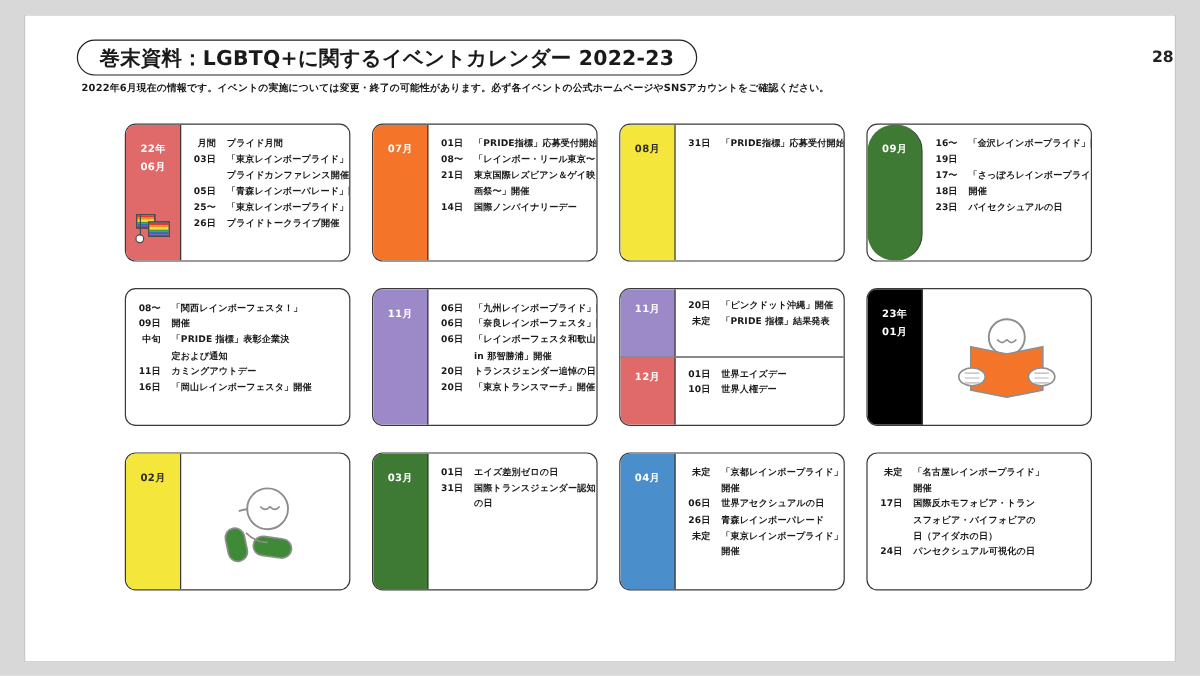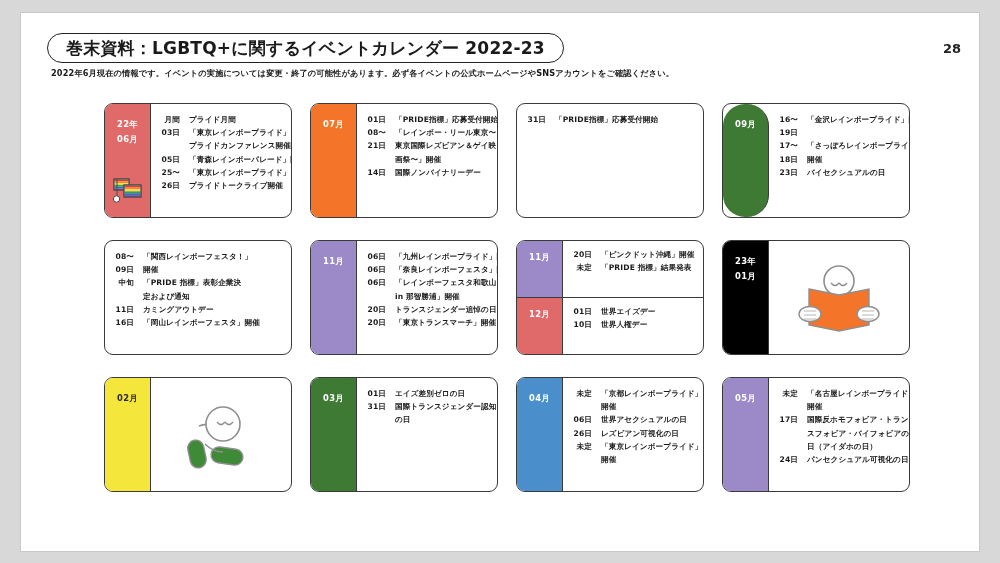--- a/index.html
+++ b/index.html
@@ -18,21 +18,21 @@
     top: 12px;
     width: 960px;
     height: 540px;
     background: #ffffff;
     border: 1px solid #c9c9c9;
   }
 
   
   .header {
     position: absolute;
-    left: 0; top: 0; width: 100%; height: 60px;
+    left: 17px; top: 0; width: 100%; height: 60px;
   }
 
   .title-pill {
     position: absolute;
     left: 26px;
     top: 20px;
     height: 30px;
     padding: 0 18px;
     display: flex;
     align-items: center;
@@ -251,20 +251,23 @@
             <span class="evt-day right"></span>
             <span class="evt-text">画祭〜」開催</span>
           </div>
           <div class="evt-row">
             <span class="evt-day right">14日</span>
             <span class="evt-text">国際ノンバイナリーデー</span>
           </div>
         </div>
       </div>
       <div class="card">
+        <div class="card-label dark-text" style="background: rgb(245, 230, 60);">
+          <div class="m-line">08月</div>
+        </div>
         <div class="card-body">
           <div class="evt-row">
             <span class="evt-day right">31日</span>
             <span class="evt-text">「PRIDE指標」応募受付開始</span>
           </div>
         </div>
       </div>
       <div class="card">
         <div class="card-label" style="background: rgb(63, 122, 52); border-radius: 22px;">
           <div class="m-line">09月</div>
@@ -454,36 +457,33 @@
           <div class="evt-row">
             <span class="evt-day right"></span>
             <span class="evt-text">開催</span>
           </div>
           <div class="evt-row">
             <span class="evt-day right">06日</span>
             <span class="evt-text">世界アセクシュアルの日</span>
           </div>
           <div class="evt-row">
             <span class="evt-day right">26日</span>
-            <span class="evt-text">レズビアン可視化の日</span>
+            <span class="evt-text">青森レインボーパレード</span>
           </div>
           <div class="evt-row">
             <span class="evt-day right">未定</span>
             <span class="evt-text">「東京レインボープライド」</span>
           </div>
           <div class="evt-row">
             <span class="evt-day right"></span>
             <span class="evt-text">開催</span>
           </div>
         </div>
       </div>
       <div class="card">
-        <div class="card-label" style="background: rgb(156, 138, 200);">
-          <div class="m-line">05月</div>
-        </div>
         <div class="card-body">
           <div class="evt-row">
             <span class="evt-day right">未定</span>
             <span class="evt-text">「名古屋レインボープライド」</span>
           </div>
           <div class="evt-row">
             <span class="evt-day right"></span>
             <span class="evt-text">開催</span>
           </div>
           <div class="evt-row">

